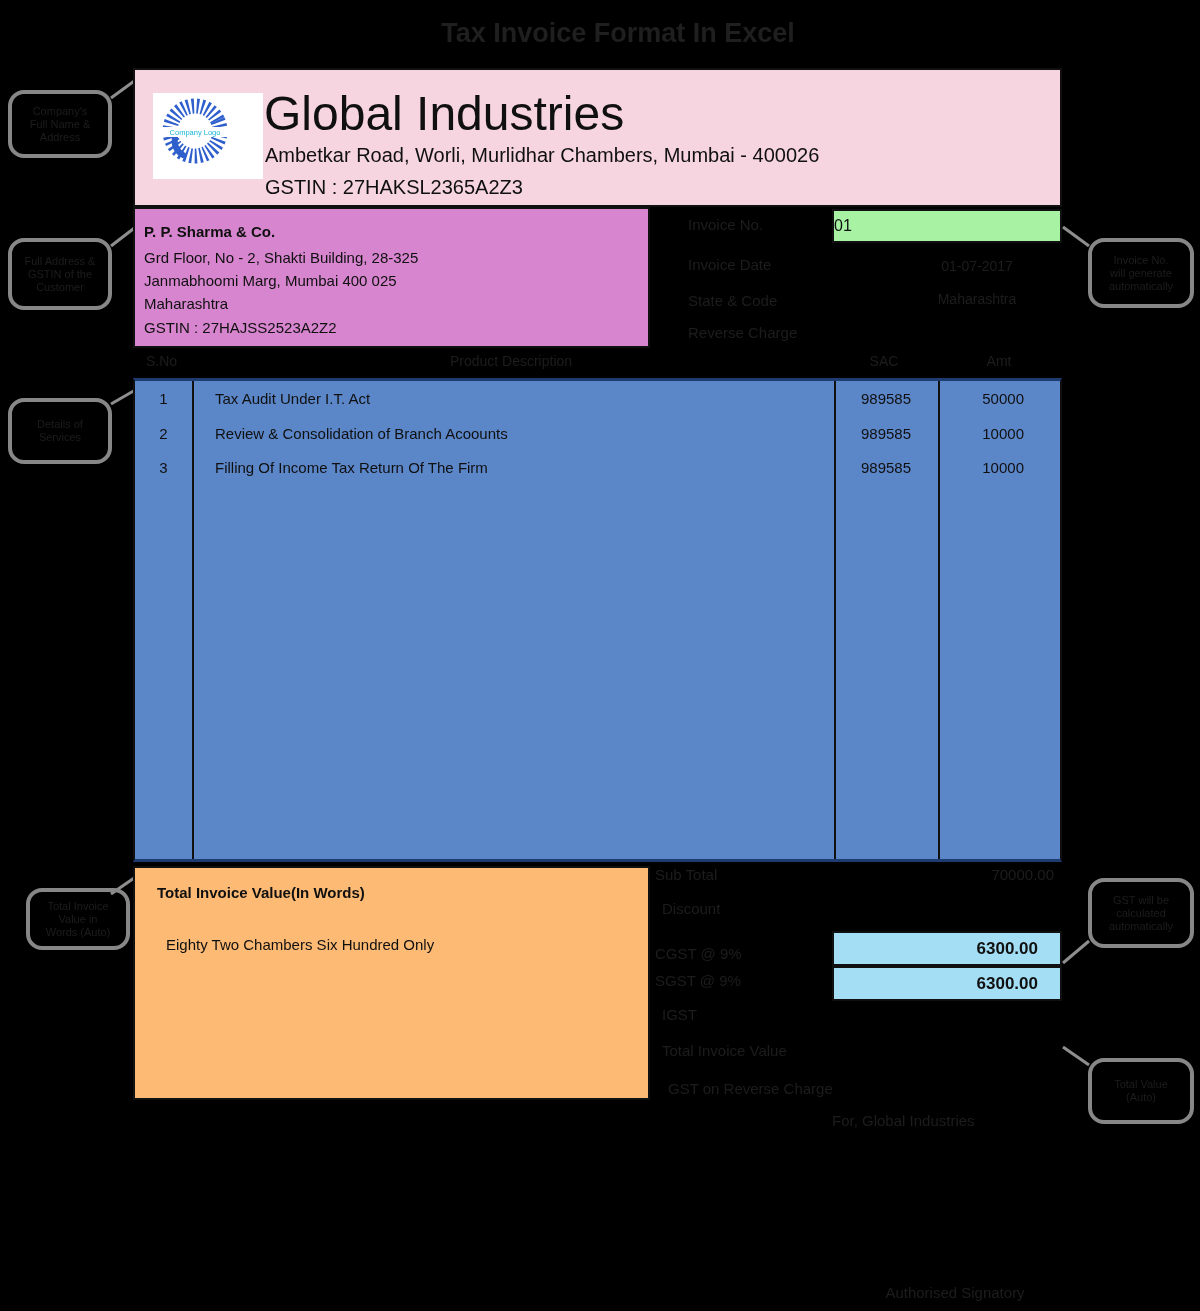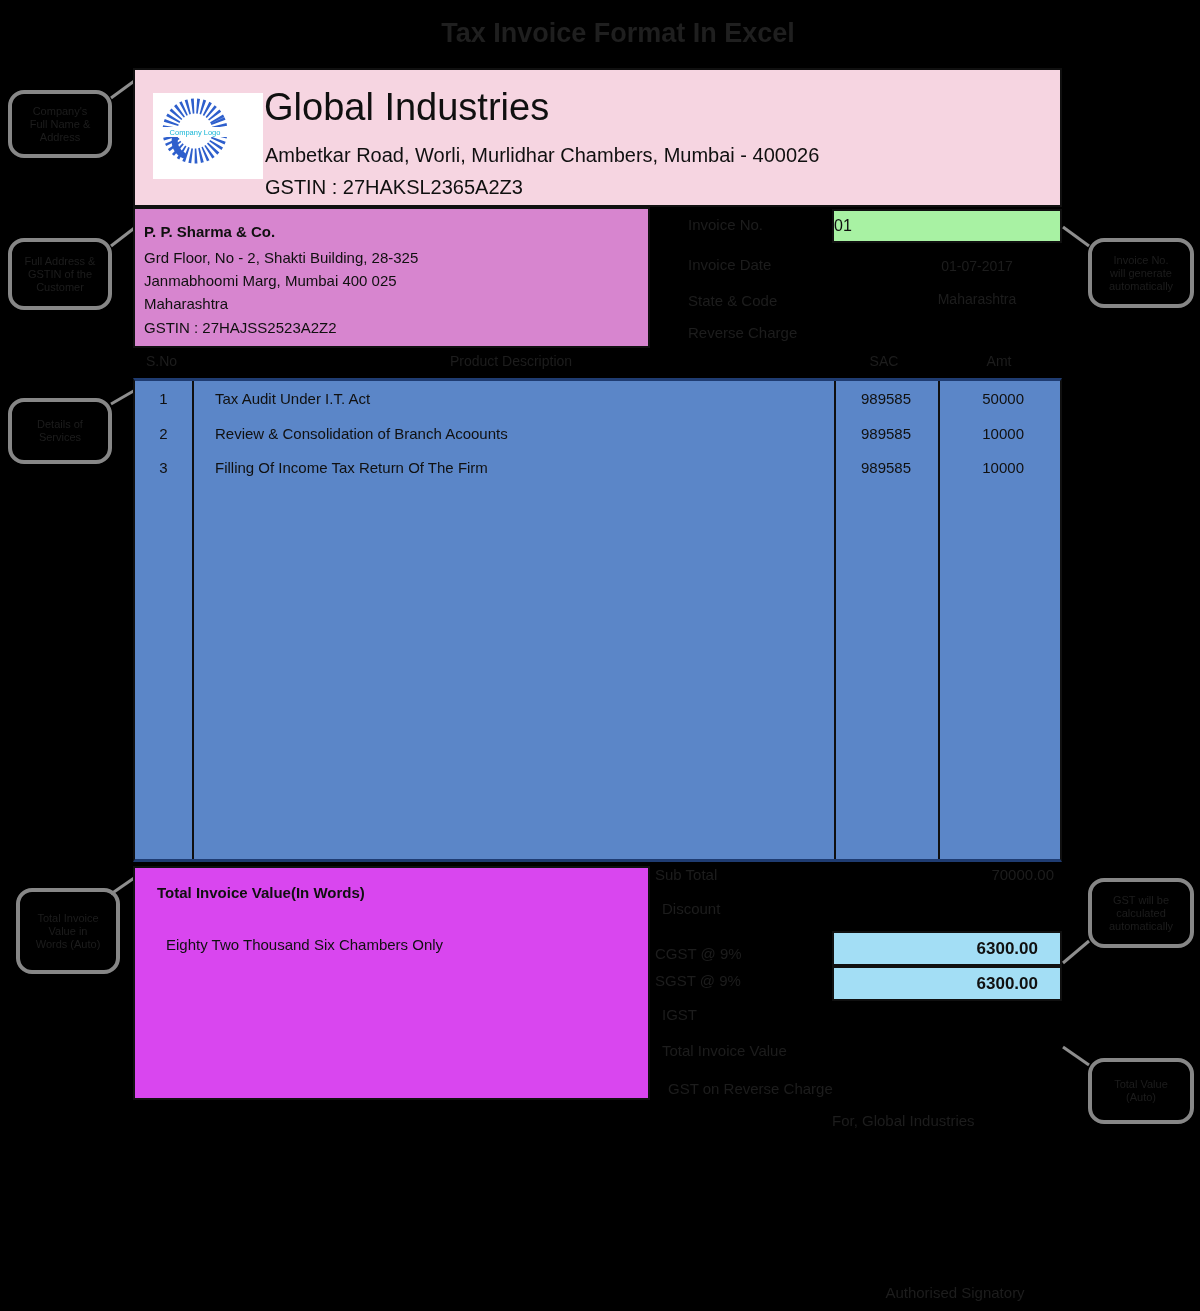--- a/index.html
+++ b/index.html
@@ -38,21 +38,21 @@
 
   <div class="box" style="left:133px;top:68px;width:929px;height:139px;background:#f6d5e1;">
     <div class="abs" style="left:18px;top:23px;width:110px;height:86px;background:#ffffff;">
       <svg viewBox="0 0 84 84" width="84" height="84">
         <circle cx="42" cy="38" r="25" fill="none" stroke="#2e5fcc" stroke-width="15" stroke-dasharray="2.2 2.6" transform="rotate(-25 42 38)"></circle>
         <path d="M30 62 Q 20 56 22 44" fill="none" stroke="#2e5fcc" stroke-width="6" stroke-linecap="round"></path>
         <rect x="4" y="34" width="76" height="10" fill="#ffffff"></rect>
         <text x="42" y="42" text-anchor="middle" font-size="7.5" fill="#17b6d6">Company Logo</text>
       </svg>
     </div>
-    <div class="abs" style="left:129px;top:16px;font-size:38px;">Global Industries</div>
+    <div class="abs" style="left:129px;top:16px;font-size:48px;">Global Industries</div>
     <div class="abs" style="left:130px;top:74px;font-size:20px;">Ambetkar Road, Worli, Murlidhar Chambers, Mumbai - 400026</div>
     <div class="abs" style="left:130px;top:106px;font-size:20px;">GSTIN : 27HAKSL2365A2Z3</div>
   </div>
 
   <div class="box" style="left:133px;top:207px;width:517px;height:141px;background:#d785cf;">
     <div class="abs tl" style="left:9px;top:14px;font-weight:bold;">P. P. Sharma &amp; Co.</div>
     <div class="abs tl" style="left:9px;top:40px;">Grd Floor, No - 2, Shakti Building, 28-325</div>
     <div class="abs tl" style="left:9px;top:63px;">Janmabhoomi Marg, Mumbai 400 025</div>
     <div class="abs tl" style="left:9px;top:86px;">Maharashtra</div>
     <div class="abs tl" style="left:9px;top:110px;">GSTIN : 27HAJSS2523A2Z2</div>
@@ -90,23 +90,23 @@
     <div class="abs tl" style="left:80px;top:44px;">Review &amp; Consolidation of Branch Acoounts</div>
     <div class="abs tl" style="left:699px;top:44px;width:104px;text-align:center;">989585</div>
     <div class="abs tl" style="left:803px;top:44px;width:126px;text-align:right;padding-right:40px;box-sizing:border-box;">10000</div>
 
     <div class="abs tl" style="left:0;top:78px;width:57px;text-align:center;">3</div>
     <div class="abs tl" style="left:80px;top:78px;">Filling Of Income Tax Return Of The Firm</div>
     <div class="abs tl" style="left:699px;top:78px;width:104px;text-align:center;">989585</div>
     <div class="abs tl" style="left:803px;top:78px;width:126px;text-align:right;padding-right:40px;box-sizing:border-box;">10000</div>
   </div>
 
-  <div class="box" style="left:133px;top:866px;width:517px;height:234px;background:#d946ef;">
+  <div class="box" style="left:133px;top:866px;width:517px;height:234px;background:#fdba74;">
     <div class="abs tl" style="left:22px;top:16px;font-weight:bold;">Total Invoice Value(In Words)</div>
-    <div class="abs tl" style="left:31px;top:68px;">Eighty Two Thousand Six Chambers Only</div>
+    <div class="abs tl" style="left:31px;top:68px;">Eighty Two Chambers Six Hundred Only</div>
   </div>
 
   <div class="abs ghost tl" style="left:655px;top:866px;">Sub Total</div>
   <div class="abs ghost tl" style="left:662px;top:900px;">Discount</div>
   <div class="abs ghost tl" style="left:655px;top:936px;margin-top:9px;">CGST @ 9%</div>
   <div class="abs ghost tl" style="left:655px;top:972px;">SGST @ 9%</div>
   <div class="abs ghost tl" style="left:662px;top:1006px;">IGST</div>
   <div class="abs ghost tl" style="left:662px;top:1042px;">Total Invoice Value</div>
   <div class="abs ghost tl" style="left:668px;top:1080px;">GST on Reverse Charge</div>
 
@@ -125,21 +125,21 @@
   </div>
   <div class="callout" style="left:8px;top:238px;width:104px;height:72px;">
     <span>Full Address &amp;</span>
     <span>GSTIN of the</span>
     <span>Customer</span>
   </div>
   <div class="callout" style="left:8px;top:398px;width:104px;height:66px;">
     <span>Details of</span>
     <span>Services</span>
   </div>
-  <div class="callout" style="left:16px;top:888px;width:104px;height:86px;">
+  <div class="callout" style="left:26px;top:888px;width:104px;height:62px;">
     <span>Total Invoice</span>
     <span>Value in</span>
     <span>Words (Auto)</span>
   </div>
   <div class="callout" style="left:1088px;top:238px;width:106px;height:70px;">
     <span>Invoice No.</span>
     <span>will generate</span>
     <span>automatically</span>
   </div>
   <div class="callout" style="left:1088px;top:878px;width:106px;height:70px;">

